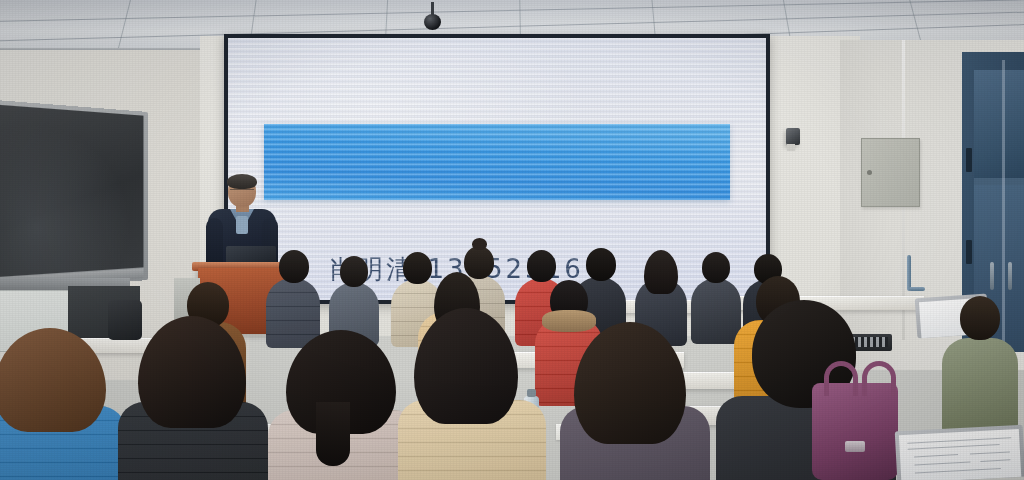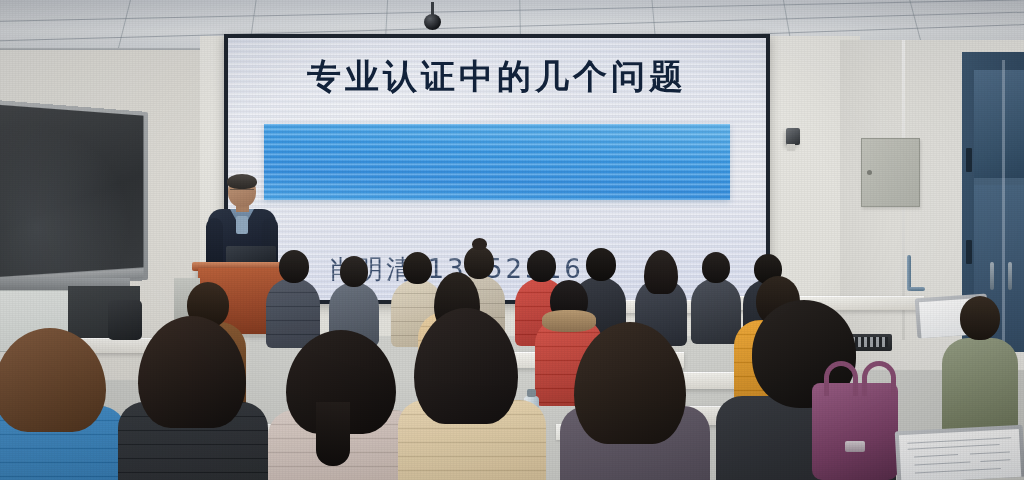--- a/index.html
+++ b/index.html
@@ -623,21 +623,20 @@
   </div>
   <div class="panel-stand"></div>
   <div class="whiteboard-wing"></div>
   <div class="dark-cabinet"></div>
 
   <div class="proj-frame"></div>
   <div class="proj-surface">
     <div class="proj-glare"></div>
 
     <div class="slide-banner"></div>
-    <div class="slide-title">专业认证中的几个问题</div>
     <div class="slide-subtitle">肖明清-13852516</div>
 
     <div class="scanlines"></div>
   </div>
 
   <div class="presenter">
     <div class="p-body"></div>
     <div class="p-arm-l"></div>
     <div class="p-arm-r"></div>
     <div class="p-collar"></div>

